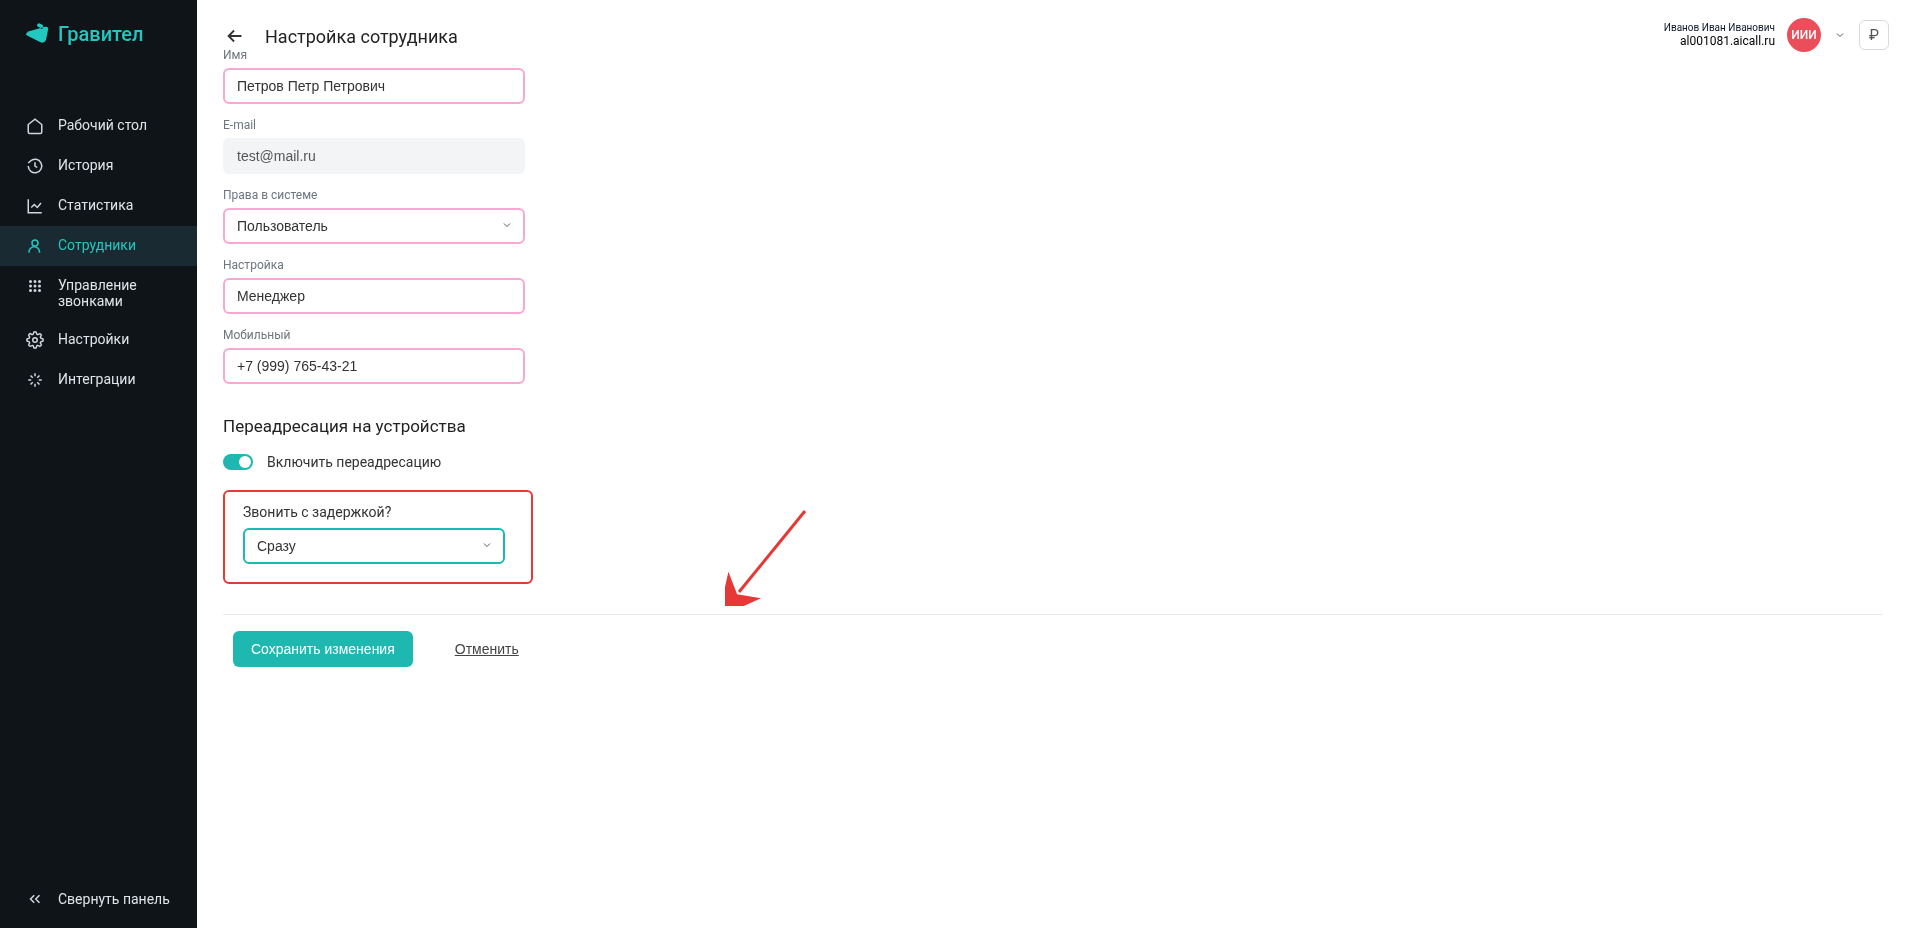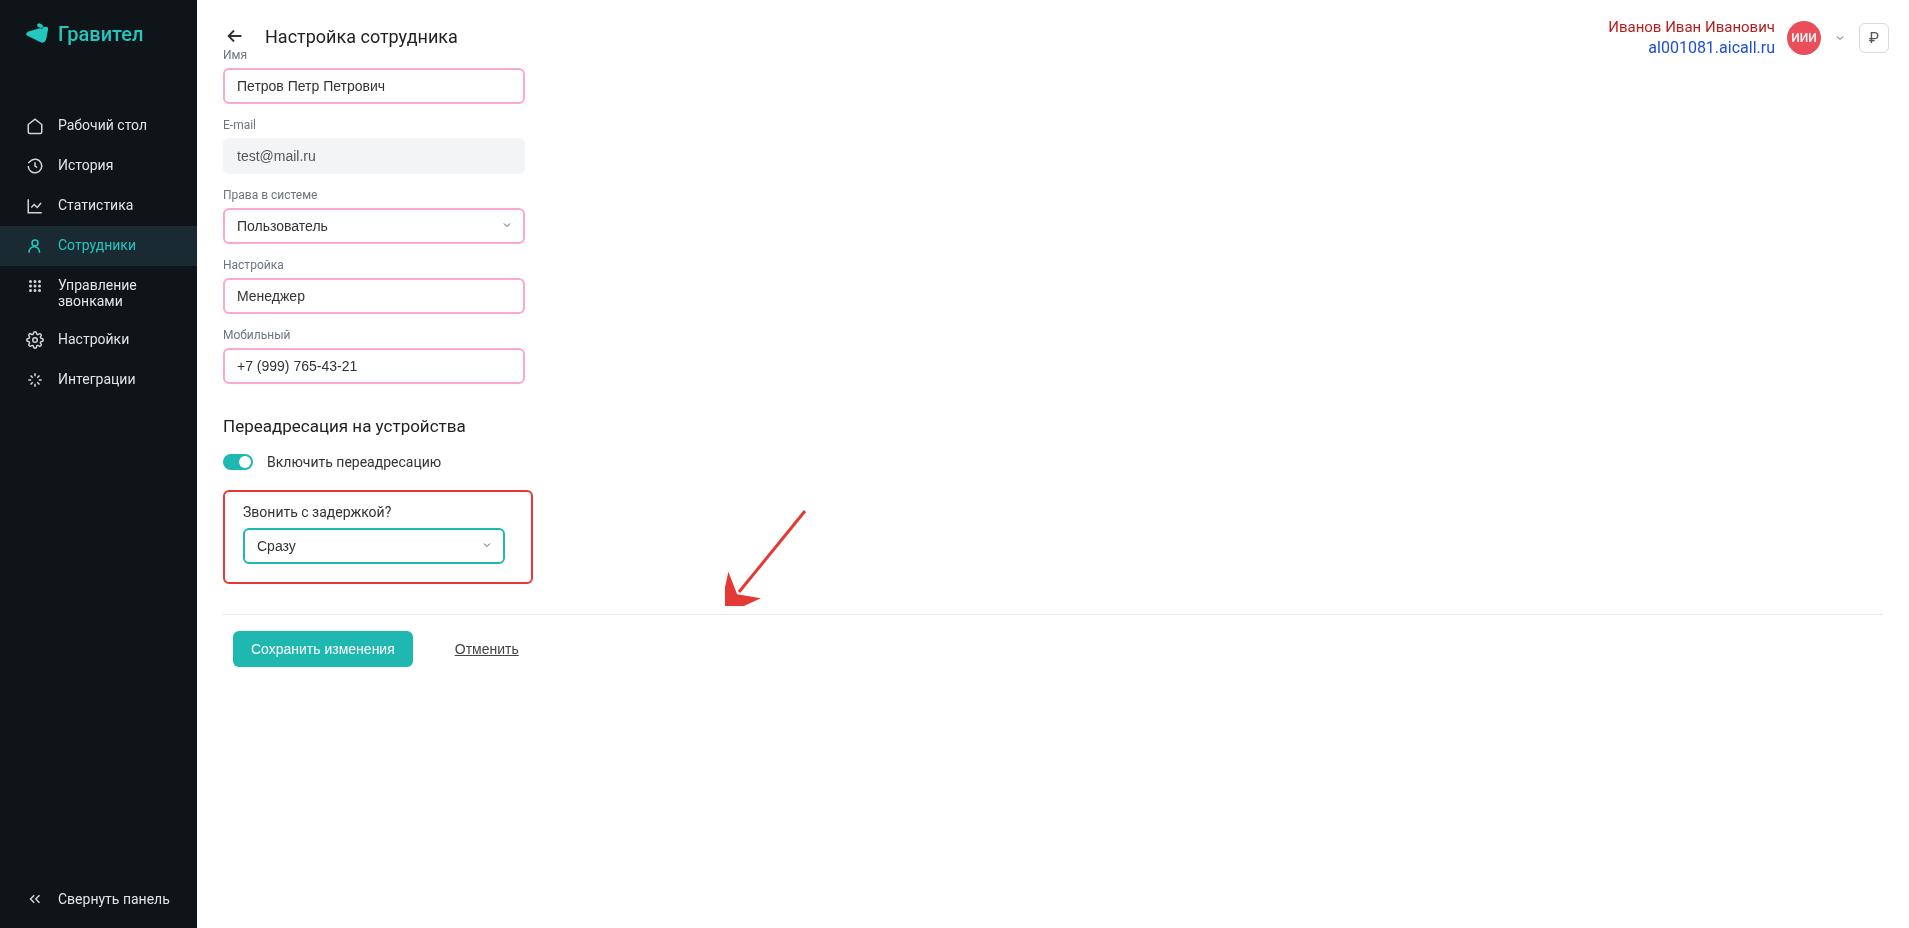--- a/index.html
+++ b/index.html
@@ -18,22 +18,22 @@
   .nav-item.active .nav-icon svg { stroke: #22c7c0; }
   .nav-icon { width: 18px; height: 18px; display: inline-flex; align-items: center; justify-content: center; }
   .nav-icon svg { stroke: #cfd6dc; }
   .sidebar-footer { padding: 14px 26px 20px; display: flex; align-items: center; gap: 14px; cursor: pointer; color: #e1e4e8; }
   
   
   .main { flex: 1; display: flex; flex-direction: column; position: relative; background: #fff; overflow: hidden; }
   
   .topbar { position: absolute; top: 18px; right: 20px; display: flex; align-items: center; gap: 12px; }
   .user-block { display: flex; flex-direction: column; align-items: flex-end; line-height: 1.3; }
-  .user-name { font-size: 15px; color: #b91c1c; }
-  .user-domain { font-size: 16px; color: #1d4ed8; }
+  .user-name { font-size: 10px; color: #0f172a; }
+  .user-domain { font-size: 12px; color: #000000; }
   .avatar { width: 34px; height: 34px; border-radius: 50%; background: #e94e5a; color: #fff; display: flex; align-items: center; justify-content: center; font-size: 12px; font-weight: 500; }
   .chevron { width: 14px; height: 14px; display: inline-flex; align-items: center; justify-content: center; cursor: pointer;}
   .currency-btn { width: 30px; height: 30px; border: 1px solid #d5dbe0; border-radius: 6px; display: flex; align-items: center; justify-content: center; cursor: pointer; font-size: 15px; color: #555; }
   
   .content { padding: 24px 26px 0; flex: 1; overflow-y: auto; }
   .page-header { display: flex; align-items: center; gap: 18px; margin-bottom: 0; }
   .back-btn { width: 24px; height: 24px; display: inline-flex; align-items: center; justify-content: center; cursor: pointer; }
   .page-title { font-size: 18px; font-weight: 400; color: #222; }
   
   .form { display: flex; flex-direction: column; gap: 14px; max-width: 560px; }

